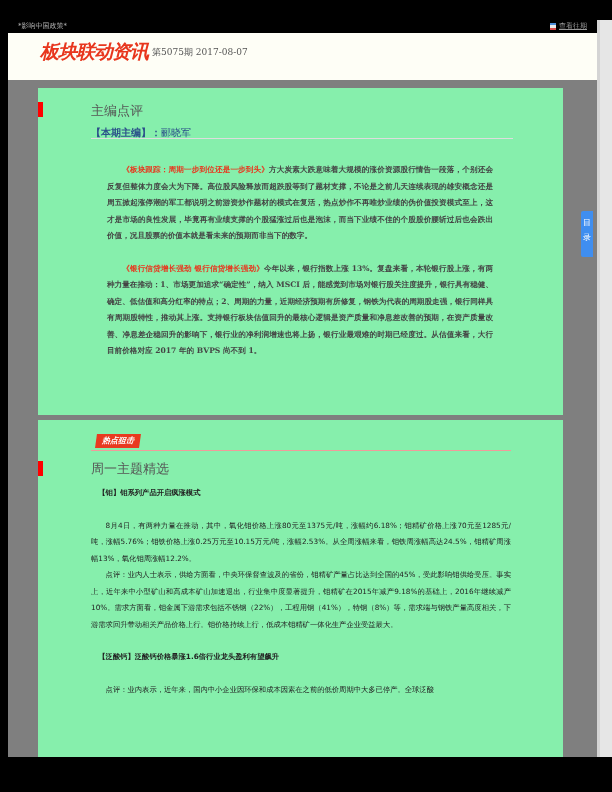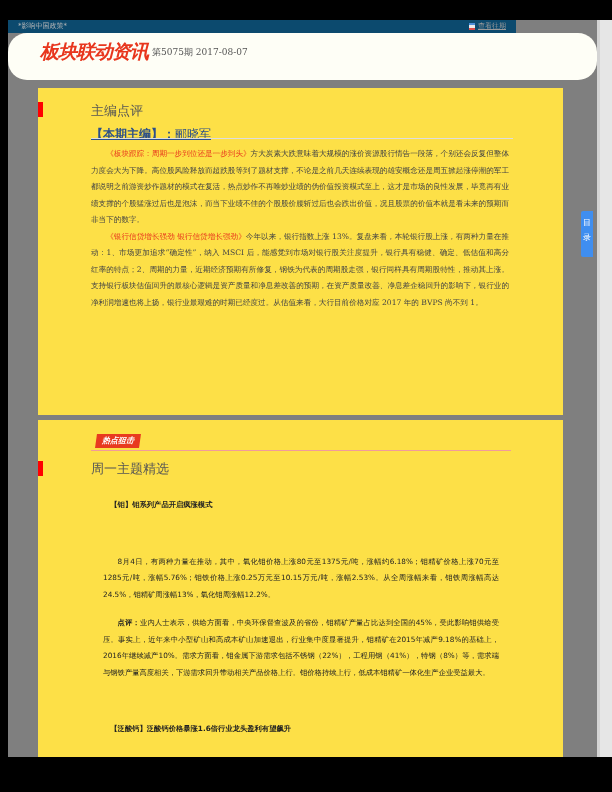--- a/index.html
+++ b/index.html
@@ -4,45 +4,45 @@
 <style>
   html, body { margin: 0; padding: 0; }
   body {
     width: 612px; height: 792px; overflow: hidden; background: #000;
     position: relative;
     font-family: "DejaVu Serif", "Liberation Serif", serif;
   }
   .viewer { position: absolute; left: 8px; top: 20px; width: 589px; height: 737px; background: #7f7f7f; overflow: hidden; }
   .scrollbar { position: absolute; left: 597px; top: 20px; width: 15px; height: 737px; background: #e6e6e6; }
   .scrollbar .track { position: absolute; left: 0; top: 0; width: 3px; height: 100%; background: #d4d4d4; }
-  .topbar { position: absolute; left: 0; top: 0; width: 508px; height: 13px; background: #0c4a6e; }
+  .topbar { position: absolute; left: 0; top: 0; width: 589px; height: 13px; background: #000000; }
   .topbar .slogan { position: absolute; left: 10px; top: 1px; font-size: 7px; color: #b8b8b8; font-family: "DejaVu Sans", sans-serif; }
   .topbar .archive { position: absolute; right: 10px; top: 1px; font-size: 7px; color: #9a9a9a; font-family: "DejaVu Sans", sans-serif; display: flex; align-items: center; gap: 3px; cursor: pointer; text-decoration: underline; }
   .topbar .archive .ico { width: 6px; height: 7px; background: linear-gradient(#4a8cd8 0 30%, #eaeaea 30% 70%, #d84a4a 70%); display: inline-block; }
-  .masthead { position: absolute; left: 0; top: 13px; width: 589px; height: 47px; background: #fefef6; border-radius: 19px; }
+  .masthead { position: absolute; left: 0; top: 13px; width: 589px; height: 47px; background: #fefef6; }
   .masthead .logo { position: absolute; left: 32px; top: 6px; font-size: 19px; font-weight: bold; font-style: italic; color: #e8361d; letter-spacing: -1px; font-family: "DejaVu Sans", sans-serif; }
   .masthead .issue { position: absolute; left: 144px; top: 13px; font-size: 9px; color: #555; text-align: center; }
-  .page { position: absolute; left: 30px; width: 525px; background: #fde047; }
+  .page { position: absolute; left: 30px; width: 525px; background: #86efac; }
   .page1 { top: 68px; height: 327px; }
   .page2 { top: 400px; height: 340px; }
   .marker { position: absolute; left: 0; width: 5px; height: 15px; background: #ff0000; }
   .sec-title { position: absolute; left: 53px; font-size: 13px; color: #555; }
-  .editor { position: absolute; left: 53px; top: 38px; font-size: 12px; color: #2b4f8a; text-decoration: underline; }
+  .editor { position: absolute; left: 53px; top: 38px; font-size: 10px; color: #2b4f8a; }
   .editor b { font-weight: bold; }
   .rule { position: absolute; left: 53px; right: 50px; height: 1px; background: #ddd; }
   .body1 { position: absolute; left: 53px; top: 54px; width: 418px; font-size: 7.6px; line-height: 16.5px; color: #444; text-align: justify; }
-  .body1 p { margin: 0; text-indent: 2em; }
+  .body1 p { margin: 16px; text-indent: 2em; font-weight: bold; }
   .body1 .hl { color: #e8361d; }
   .tagbar { position: absolute; left: 53px; top: 14px; width: 420px; height: 16px; border-bottom: 1px solid #f19b9b; }
   .tagbar .tag { position: absolute; left: 5px; top: 0; height: 14px; padding: 0 6px; background: #e83a1f; color: #fff; font-size: 8px; font-weight: bold; font-style: italic; line-height: 14px; font-family: "DejaVu Sans", sans-serif; transform: skewX(-8deg); }
   .body2 { position: absolute; left: 53px; width: 420px; font-family: "DejaVu Sans", sans-serif; font-size: 7.3px; line-height: 16.5px; color: #222; }
-  .body2 p { margin: 12px; text-indent: 2em; text-align: justify; }
+  .body2 p { margin: 0; text-indent: 2em; text-align: justify; }
   .body2 .head { font-weight: bold; text-indent: 1em; }
   .body2 .gap { height: 16px; }
-  .body2 b { font-weight: bold; }
+  .body2 b { font-weight: normal; }
   .toc-tab { position: absolute; left: 573px; top: 191px; width: 12px; height: 46px; background: #3f8ef0; border-radius: 2px 0 0 2px; color: #fff; font-size: 8px; line-height: 15px; text-align: center; padding-top: 4px; box-sizing: border-box; font-family: "DejaVu Sans", sans-serif; cursor: pointer; }
   .bottom { position: absolute; left: 0; top: 757px; width: 612px; height: 35px; background: #000; }
 </style>
 </head>
 <body>
 
 <div class="viewer">
   <div class="topbar">
     <span class="slogan">*影响中国政策*</span>
     <span class="archive">

